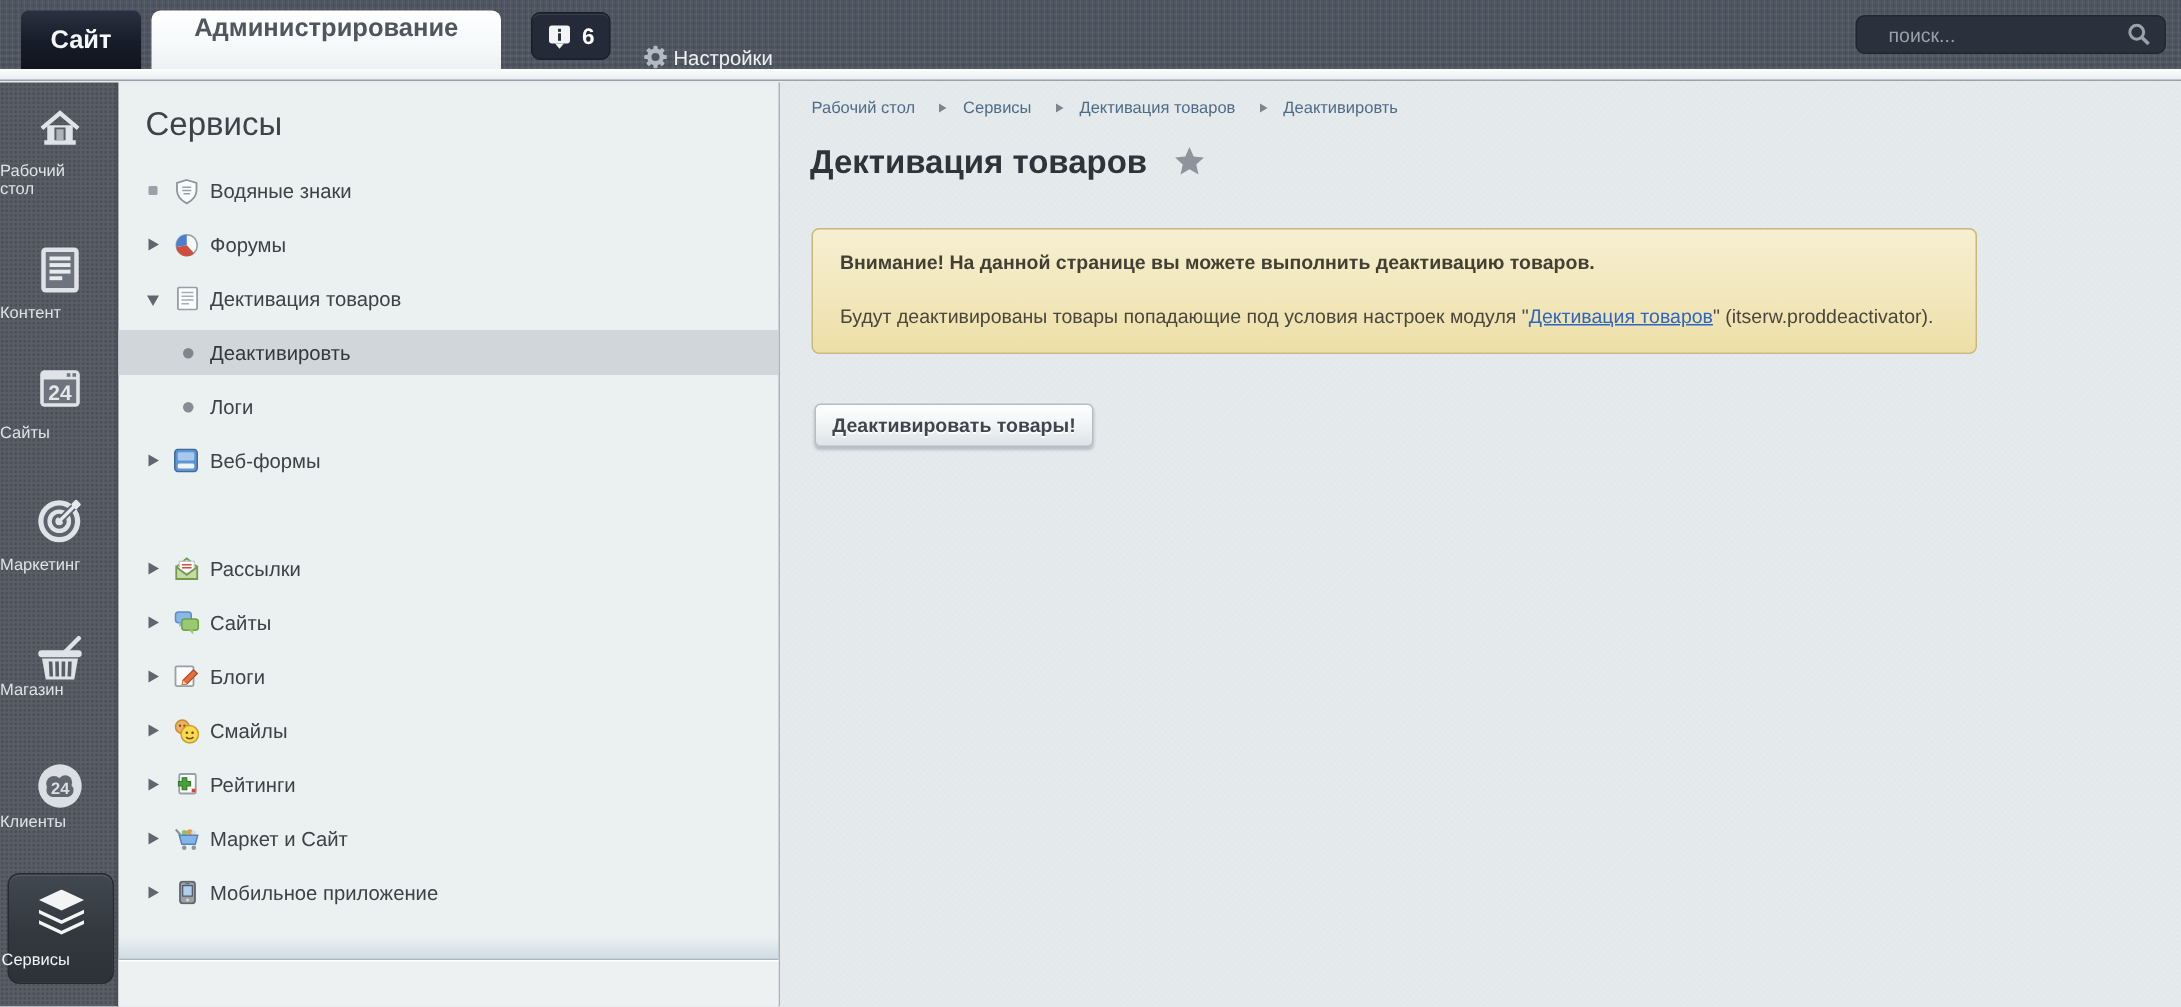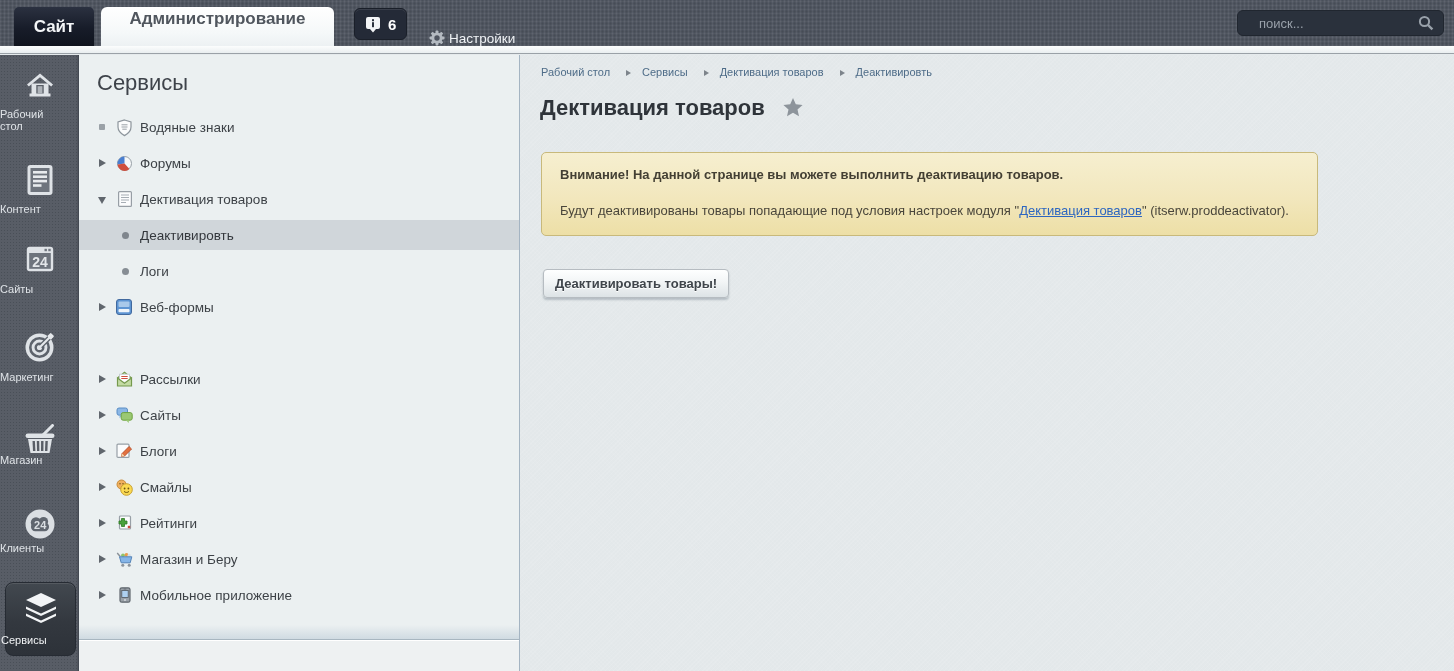--- a/index.html
+++ b/index.html
@@ -339,21 +339,21 @@
         <span class="tri-r"></span>
       <svg class="mi" width="18" height="17" viewBox="0 0 18 17">
           <line x1="1.2" y1="2" x2="4.2" y2="5.5" stroke="#8a9197" stroke-width="1.4"></line>
           <circle cx="7" cy="4.3" r="1.9" fill="#8fc36a"></circle>
           <circle cx="10.5" cy="3.8" r="1.9" fill="#e89a4a"></circle>
           <circle cx="13.2" cy="4.4" r="1.7" fill="#d6dee5"></circle>
           <path d="M3.5 5.8 L15.8 5.8 L14.2 11.8 L5.2 11.8 Z" fill="#85b5e8" stroke="#5584b8" stroke-width="1"></path>
           <circle cx="6.8" cy="14.2" r="1.5" fill="#8d949b"></circle>
           <circle cx="13.2" cy="14.2" r="1.5" fill="#8d949b"></circle>
         </svg>
-      <span class="mt">Магазин и Беру</span>
+      <span class="mt">Маркет и Сайт</span>
       </div>
 
     <div class="mrow" style="top:522px">
         <span class="tri-r"></span>
       <svg class="mi" width="14" height="16" viewBox="0 0 14 16" style="left:39px">
           <rect x="2" y="0.8" width="10" height="14.4" rx="1.8" fill="#9aa1a8" stroke="#5f666d" stroke-width="1.2"></rect>
           <rect x="3.8" y="3.4" width="6.4" height="7" fill="#aed0ef" stroke="#51575e" stroke-width="0.8"></rect>
           <rect x="5.5" y="1.6" width="3" height="0.9" rx="0.45" fill="#646b72"></rect>
           <circle cx="7" cy="13" r="1" fill="#d6dade"></circle>
         </svg>

